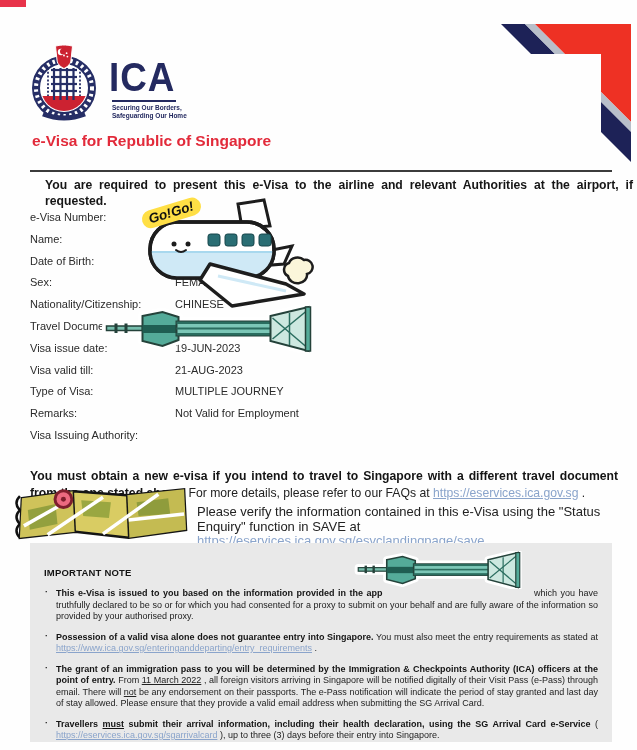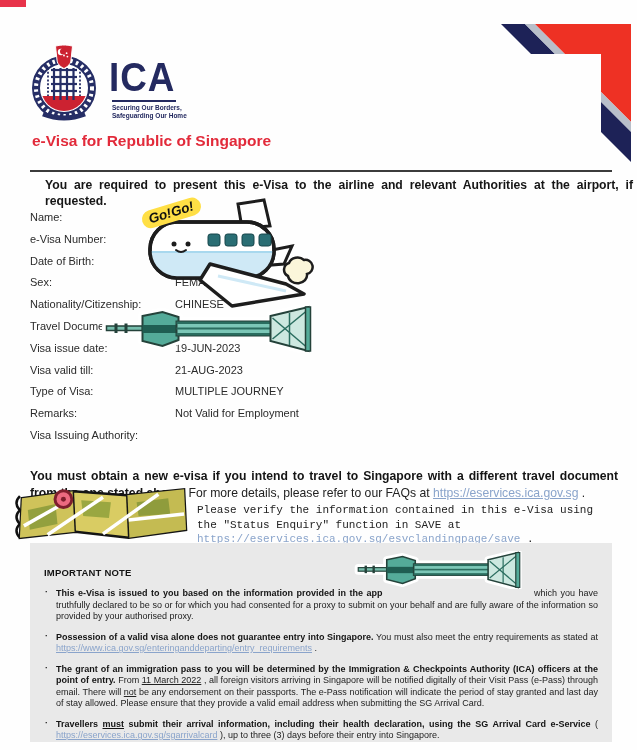--- a/index.html
+++ b/index.html
@@ -30,21 +30,21 @@
   #tower2{left:350px;top:551px;}
   #map{left:12px;top:486px;}
   .go-caption{
     position:absolute;left:141px;top:204px;transform:rotate(-17deg);
     background:#ffdf45;border-radius:16px;padding:1px 7px 2px;
     font-size:13.5px;font-weight:bold;font-style:italic;color:#111;z-index:5;
   }
   
   .para2{position:absolute;left:30px;top:456px;width:588px;font-size:12.2px;line-height:16.5px;color:#222;text-align:justify;}
   .b{font-weight:bold;color:#141414;}
-  .verify{position:absolute;left:197px;top:492px;width:418px;font-size:11px;line-height:14.6px;color:#222;font-family:Liberation Mono, monospace;}
+  .verify{position:absolute;left:197px;top:492px;width:418px;font-size:13px;line-height:14.6px;color:#222;}
   .lnk{color:#8aa4cb;text-decoration:underline;cursor:pointer;}
   .u{text-decoration:underline;}
   
   .note-box{position:absolute;left:30px;top:543px;width:582px;height:199px;background:#e9e9e9;box-sizing:border-box;padding:24px 14px 0 14px;}
   .note-head{font-size:9.5px;font-weight:bold;color:#151515;margin:0 0 10px 0;letter-spacing:0.2px;}
   .bullet{position:relative;padding-left:12px;margin:0 0 9px 0;font-size:9px;line-height:11.5px;color:#222;text-align:justify;}
   .bullet::before{content:"\00b7";position:absolute;left:1px;top:-1px;font-weight:bold;}
   .gap{display:inline-block;width:148px;height:1px;}
 </style>
 </head>
@@ -98,25 +98,25 @@
     <div>Safeguarding Our Home</div>
   </div>
 
   <div class="doc-title">e-Visa for Republic of Singapore</div>
   <div class="rule-main"></div>
 
   <div class="notice-top">You are required to present this e-Visa to the airline and relevant Authorities at the airport, if requested.</div>
 
   <div class="fields">
     <div class="frow">
+        <span class="flabel">e-Visa Number:</span>
+        <span class="fvalue"></span>
+      </div>
+    <div class="frow">
         <span class="flabel">Name:</span>
-        <span class="fvalue"></span>
-      </div>
-    <div class="frow">
-        <span class="flabel">e-Visa Number:</span>
         <span class="fvalue"></span>
       </div>
     <div class="frow">
         <span class="flabel">Date of Birth:</span>
         <span class="fvalue"></span>
       </div>
     <div class="frow">
         <span class="flabel">Sex:</span>
         <span class="fvalue">FEMALE</span>
       </div>

